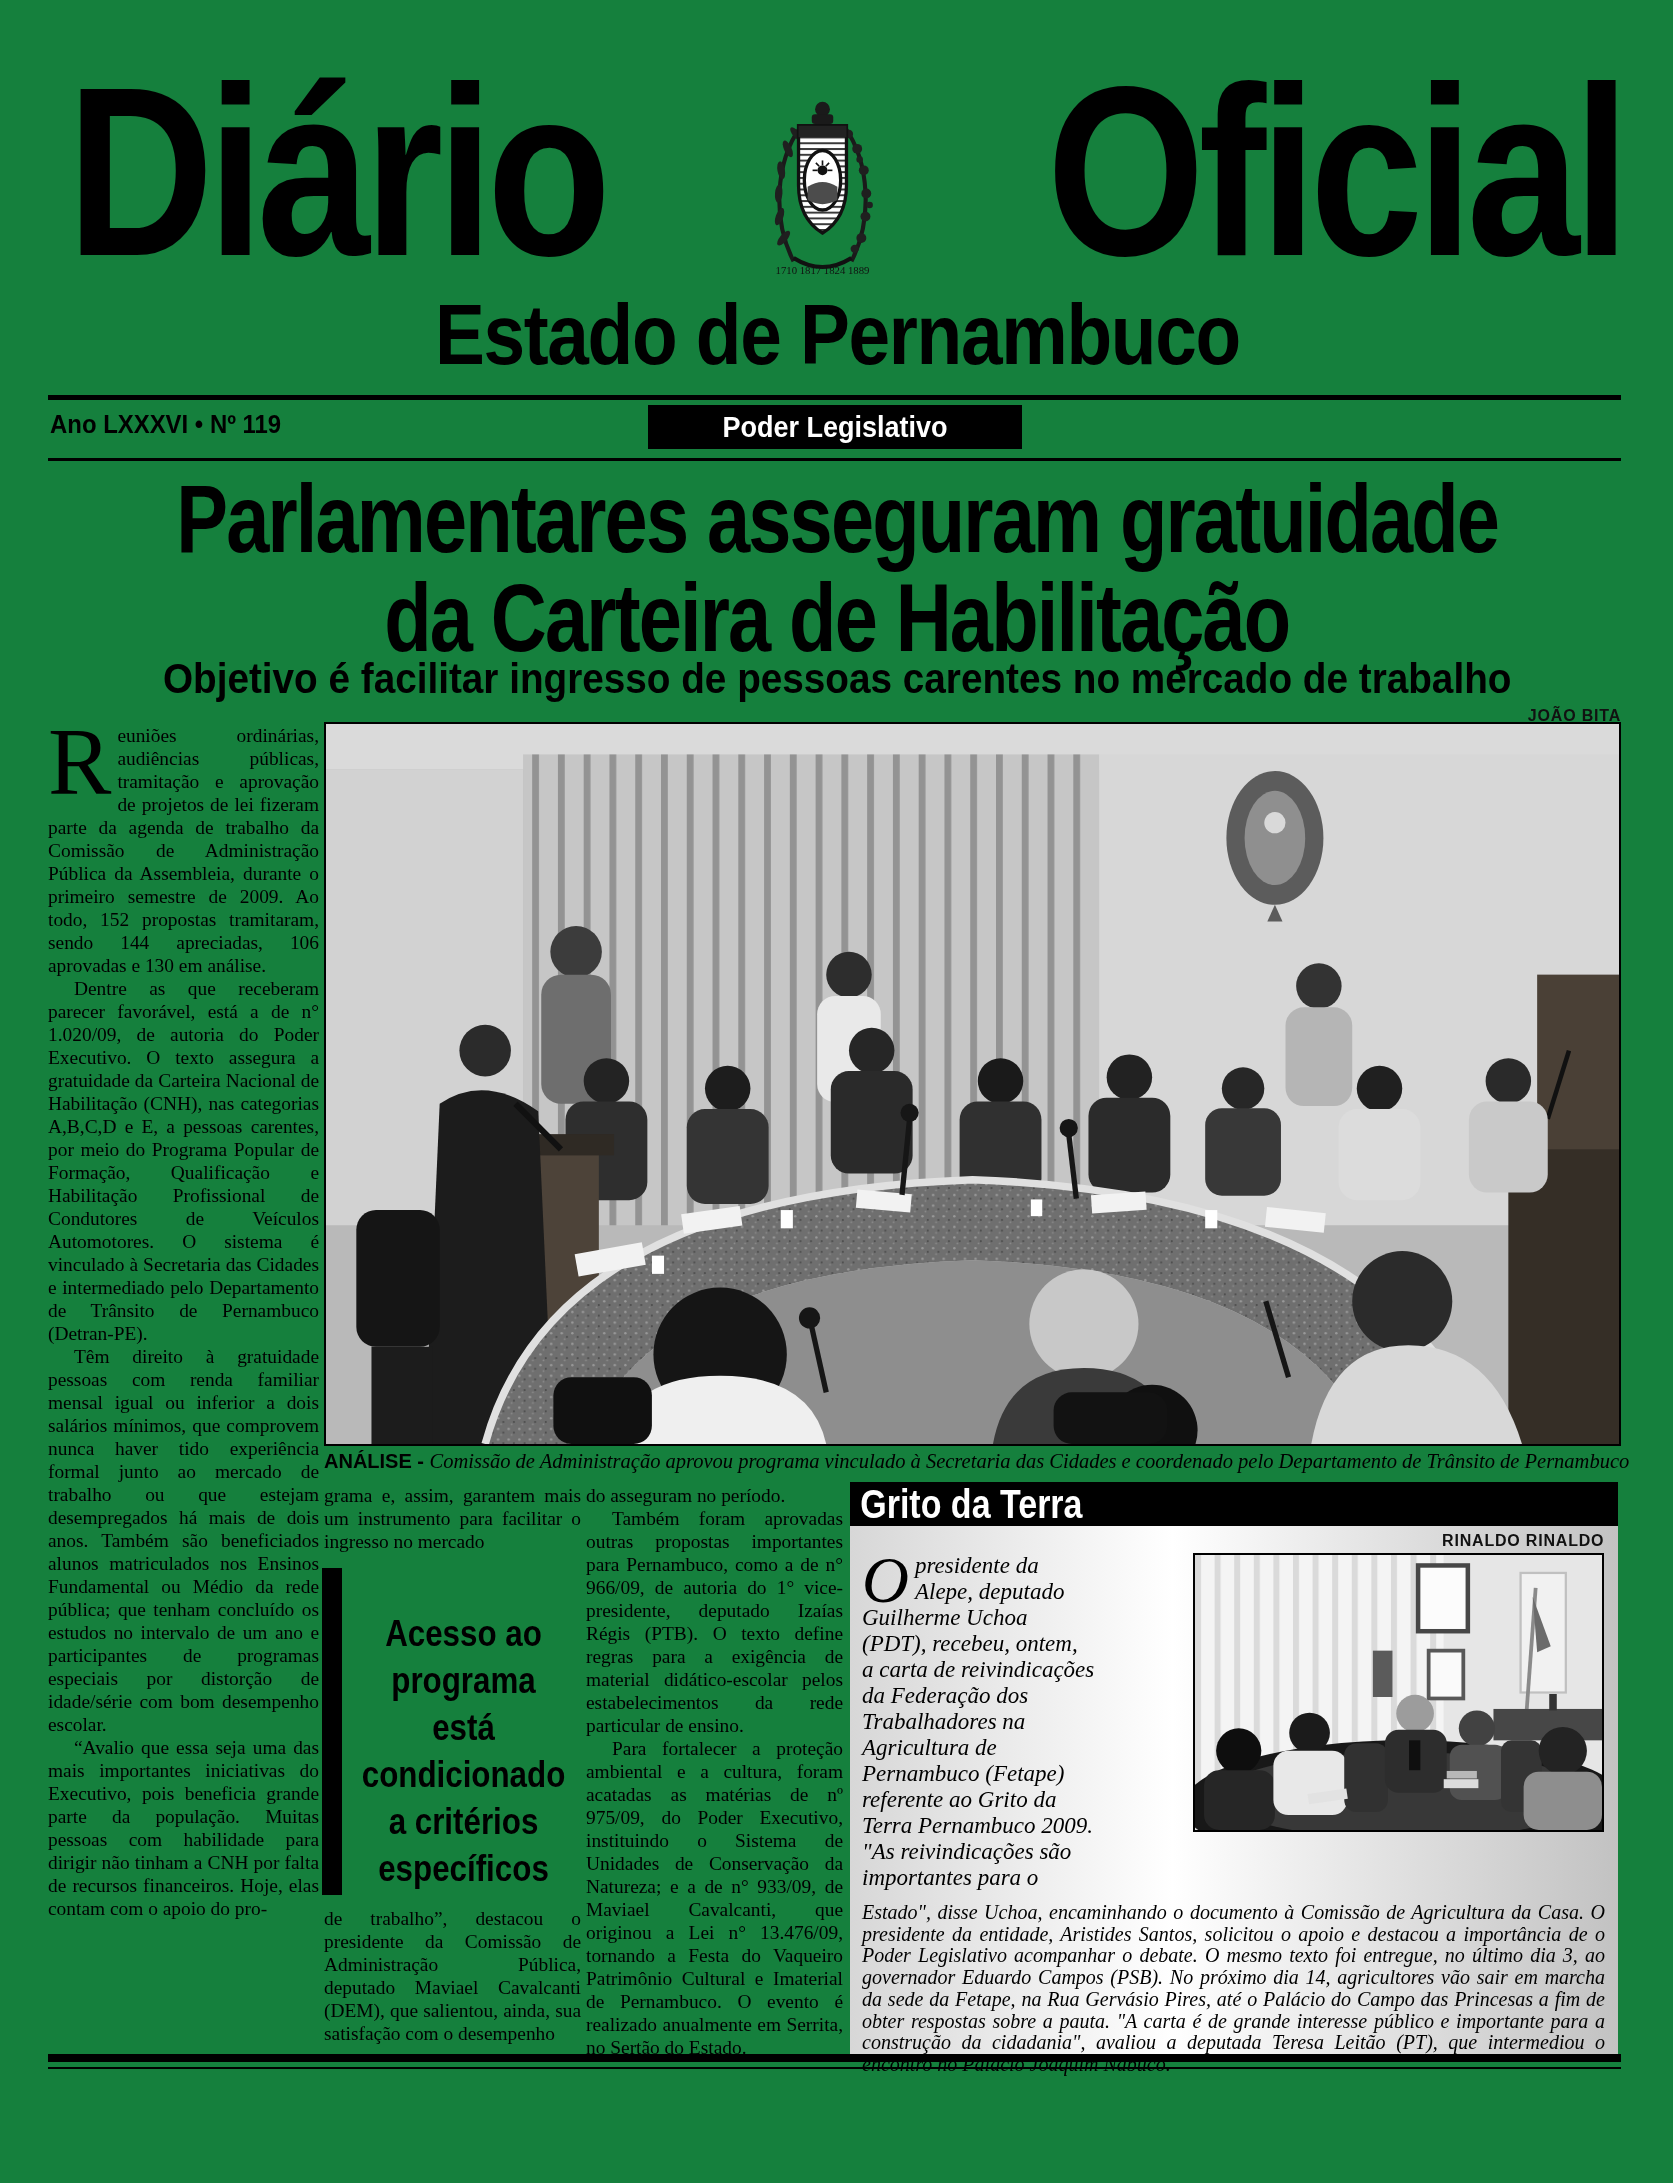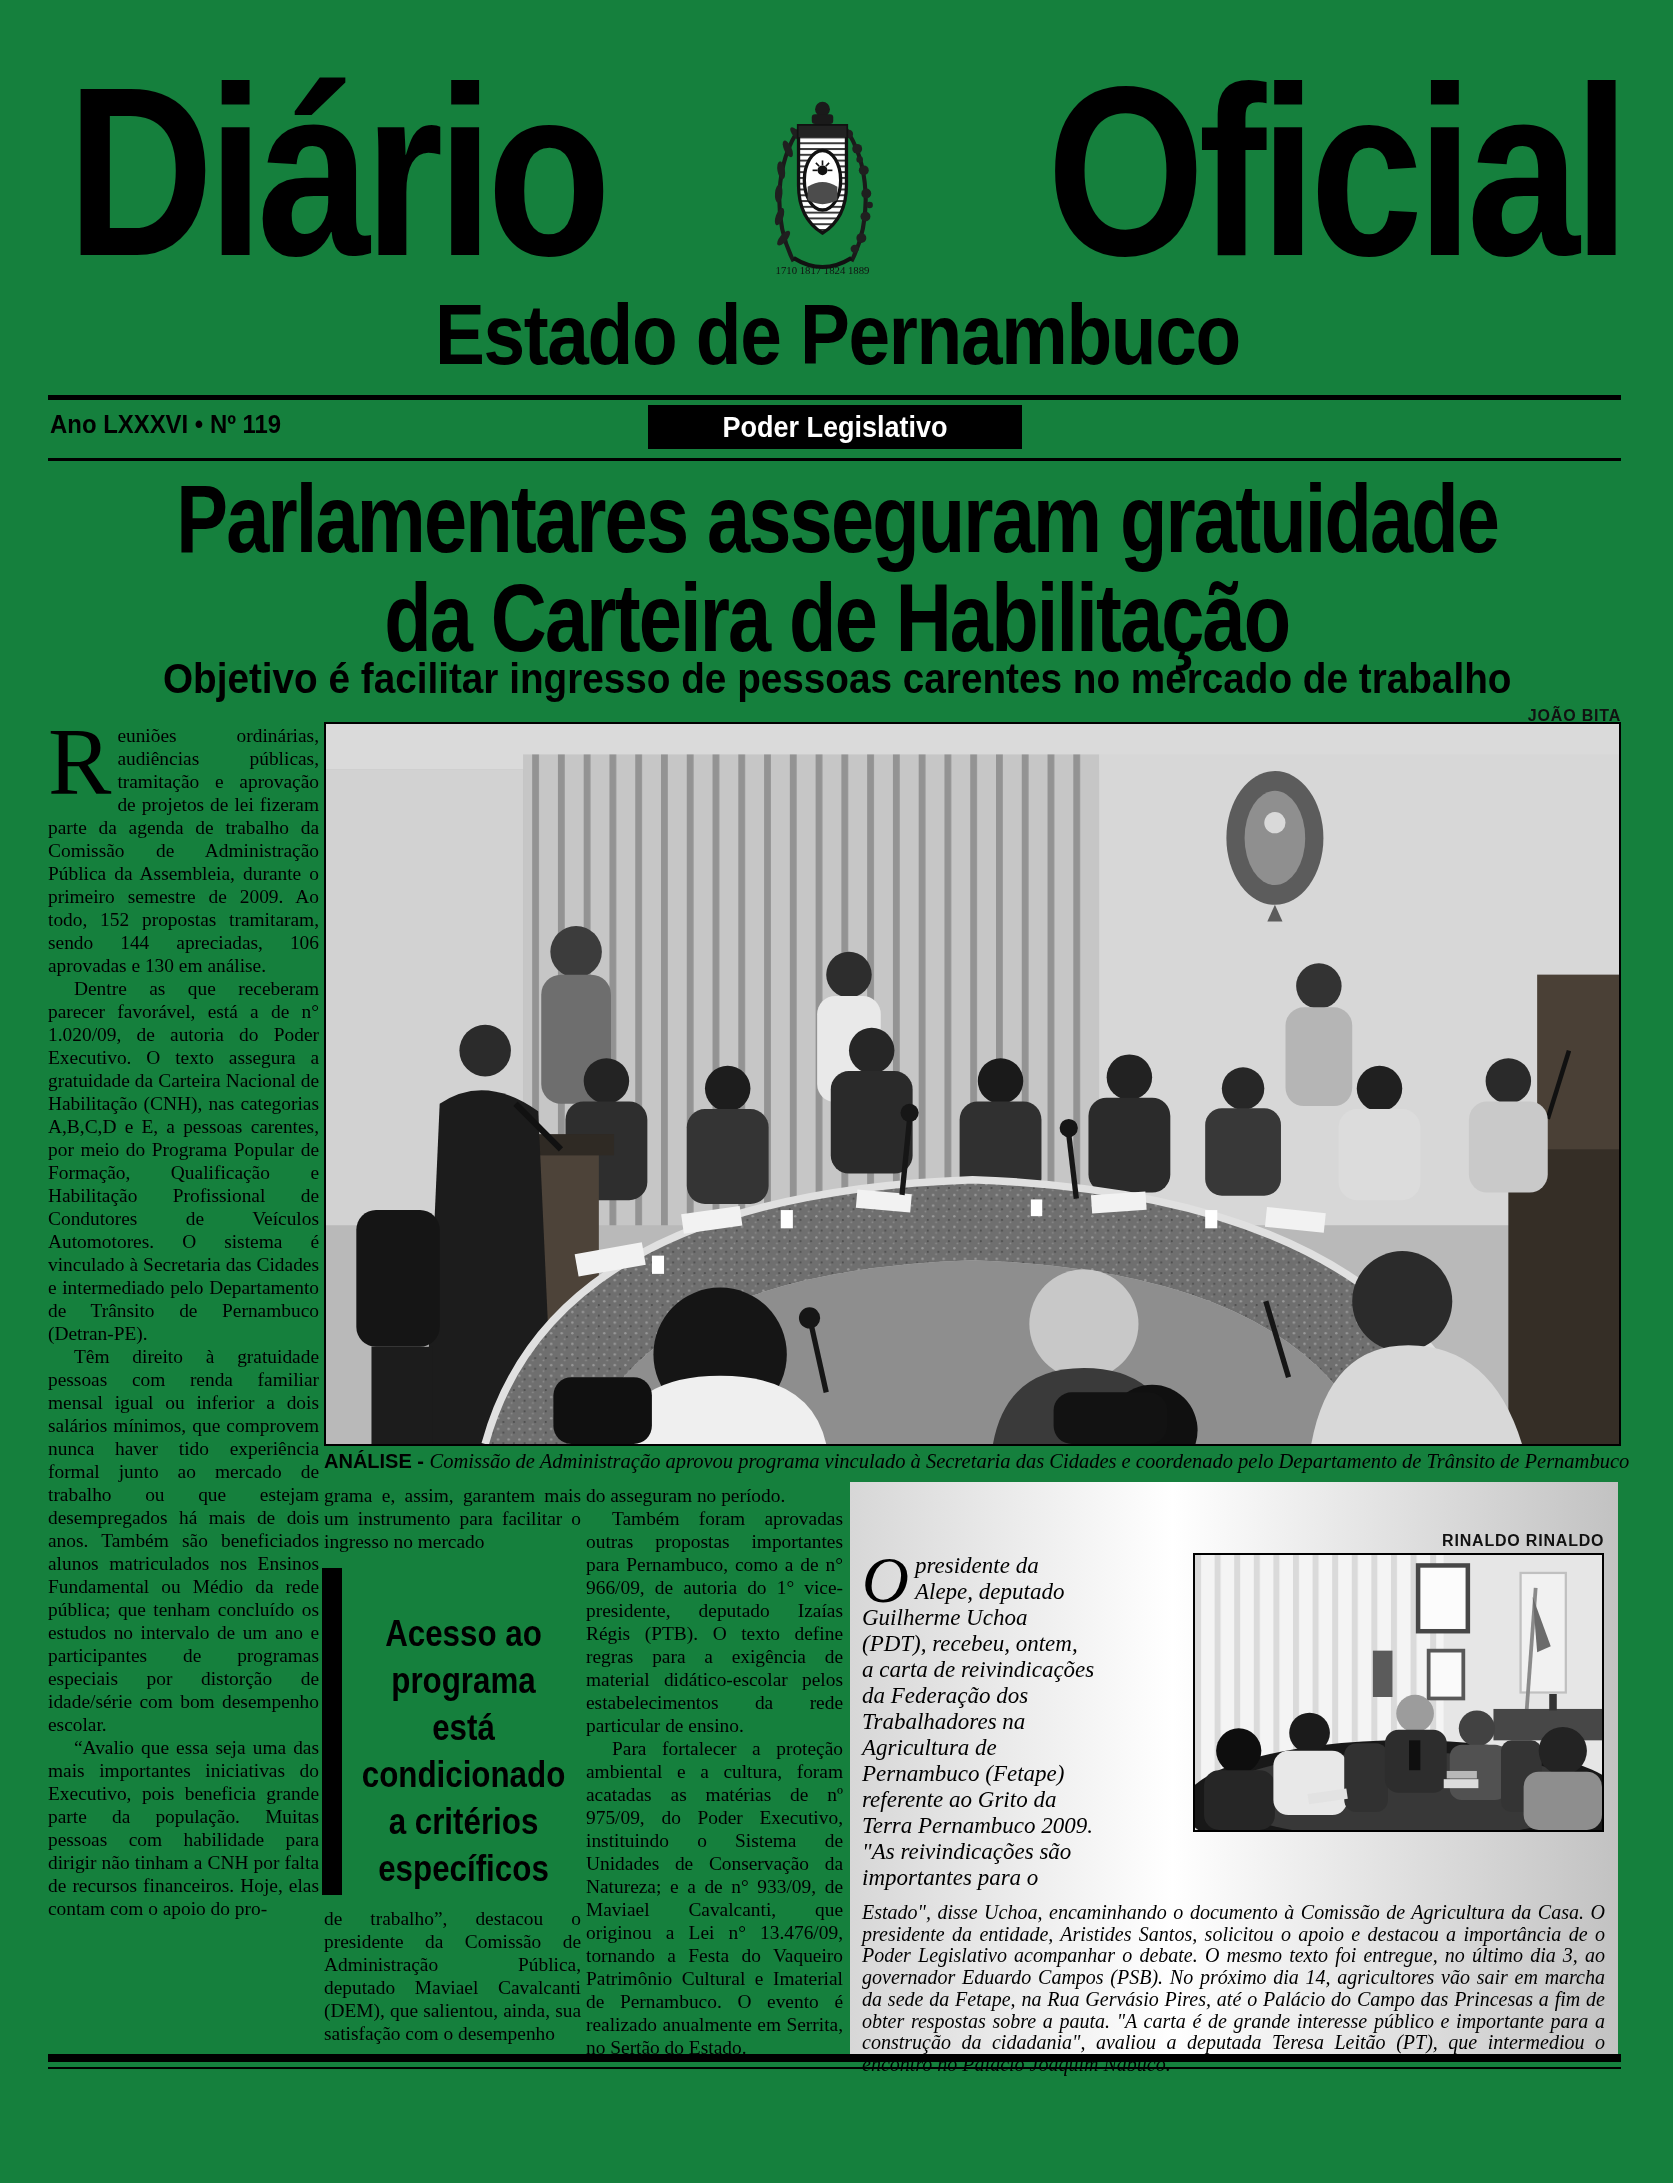--- a/index.html
+++ b/index.html
@@ -292,20 +292,23 @@
     <p>de trabalho”, destacou o presidente da Comissão de Administração Pública, deputado Maviael Cavalcanti (DEM), que salientou, ainda, sua satisfação com o desempenho</p>
   </div>
 
   <div class="abs bodycol col3">
     <p>do asseguram no período.</p>
     <p class="ind">Também foram aprovadas outras propostas importantes para Pernambuco, como a de n° 966/09, de autoria do 1° vice-presidente, deputado Izaías Régis (PTB). O texto define regras para a exigência de material didático-escolar pelos estabelecimentos da rede particular de ensino.</p>
     <p class="ind">Para fortalecer a proteção ambiental e a cultura, foram acatadas as matérias de nº 975/09, do Poder Executivo, instituindo o Sistema de Unidades de Conservação da Natureza; e a de n° 933/09, de Maviael Cavalcanti, que originou a Lei n° 13.476/09, tornando a Festa do Vaqueiro Patrimônio Cultural e Imaterial de Pernambuco. O evento é realizado anualmente em Serrita, no Sertão do Estado.</p>
   </div>
 
   <div class="abs grito">
+    <div class="grito-bar">
+        <span>Grito da Terra</span>
+      </div>
     <div class="credit grito-credit">RINALDO RINALDO</div>
 
     <div class="photo2">
       <svg viewBox="0 0 540 368" preserveAspectRatio="none">
         <defs>
           <pattern id="curt" width="26" height="368" patternUnits="userSpaceOnUse">
             <rect width="26" height="368" fill="#f4f4f4"></rect>
               <rect width="8" height="368" fill="#dadada"></rect>
           </pattern>
         </defs>

